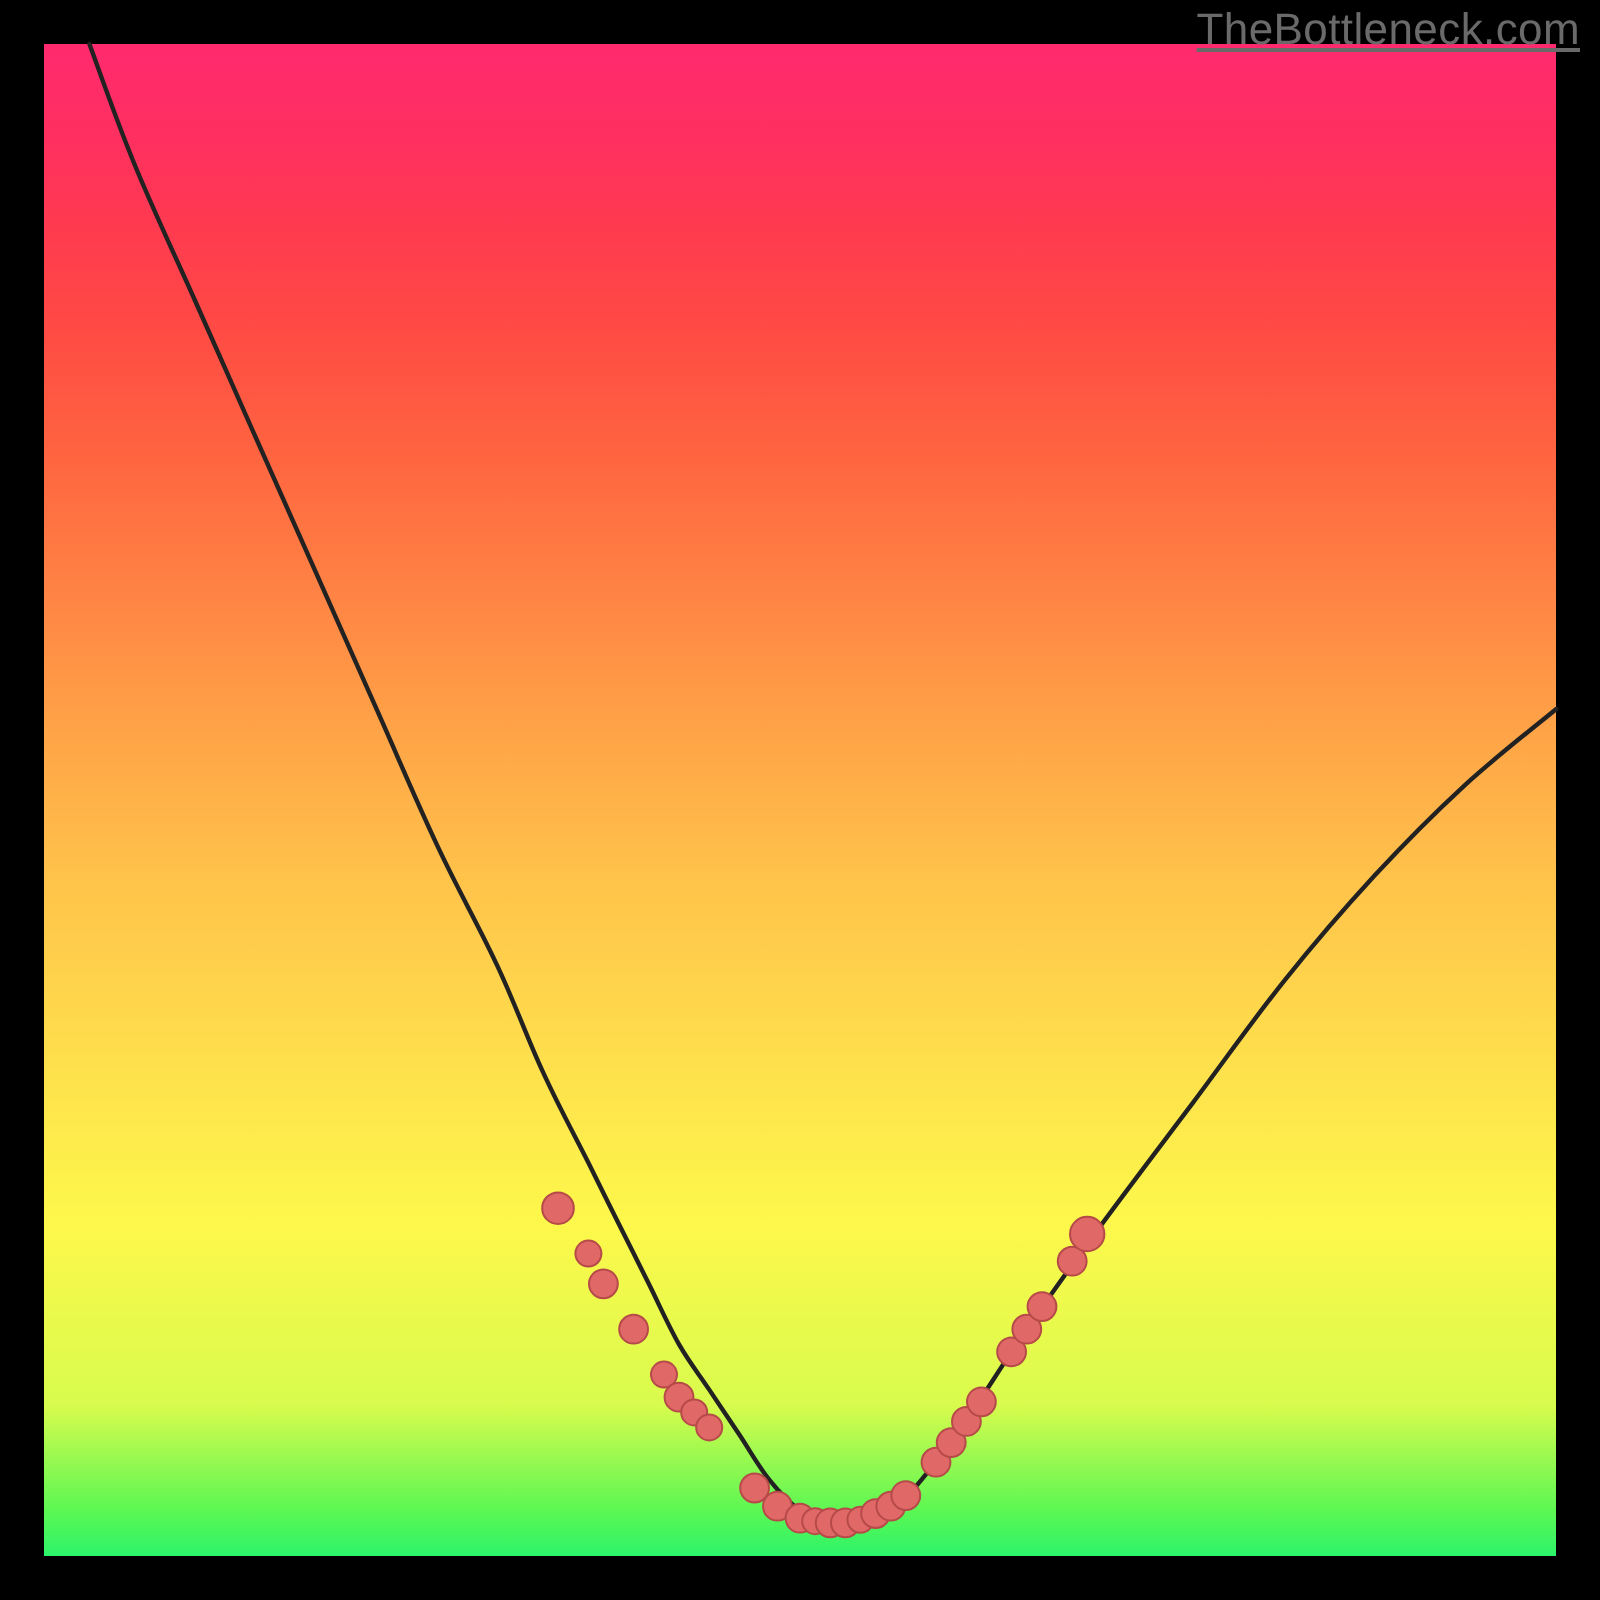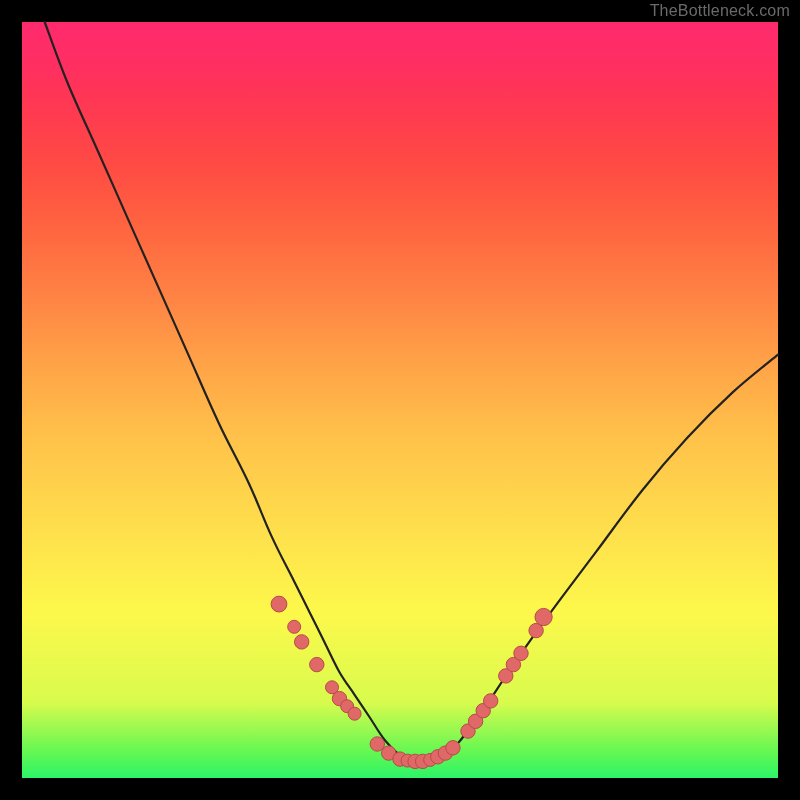--- a/index.html
+++ b/index.html
@@ -41,23 +41,24 @@
       #ff3a50 88%,
       #ff2f60 94%,
       #ff2a6e 100%
     );
   }
   .watermark {
     position: absolute;
     top: 2px;
     right: 10px;
     color: #6a6a6a;
-    font-size: 16px;
+    font-size: 22px;
     font-weight: 500;
     letter-spacing: 0.2px;
+    text-decoration: underline;
   }
   svg.curve {
     position: absolute;
     top: 22px;
     left: 22px;
     width: 756px;
     height: 756px;
     overflow: visible;
   }
 </style>

